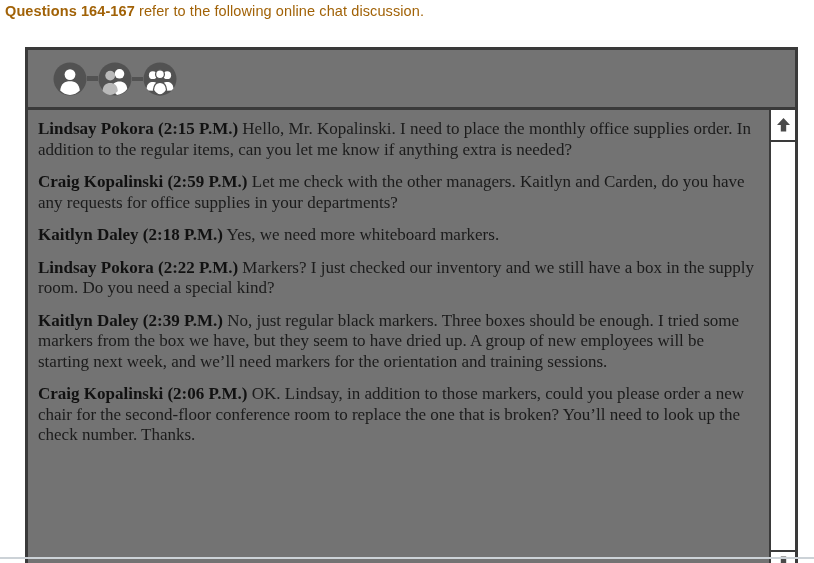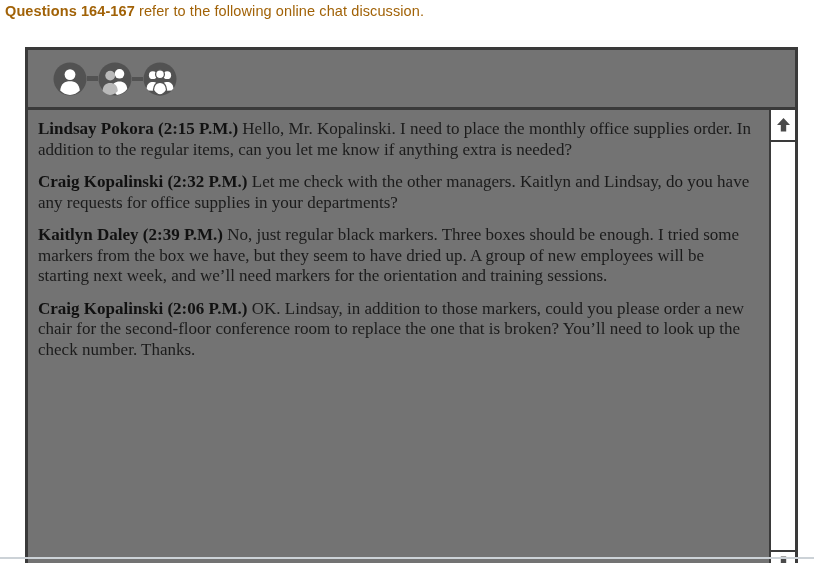--- a/index.html
+++ b/index.html
@@ -102,25 +102,27 @@
         <path d="M10.4 28.2 C10.9 22.4 13.5 20.4 17 20.4 C20.5 20.4 23.1 22.4 23.6 28.2 C21.7 31 19.5 32.9 17 32.9 C14.5 32.9 12.3 31 10.4 28.2 Z" fill="#ffffff" stroke="#525252" stroke-width="1.3"></path>
       </svg>
     </div>
   </div>
 
   <div class="chat-body">
     <div class="messages">
 
       <p class="message"><b><span>Lindsay Pokora</span> <span>(2:15 P.M.)</span></b> <span>Hello, Mr. Kopalinski. I need to place the monthly office supplies order. In addition to the regular items, can you let me know if anything extra is needed?</span></p>
 
-      <p class="message"><b><span>Craig Kopalinski</span> <span>(2:32 P.M.)</span></b> <span>Let me check with the other managers. Kaitlyn and Lindsay, do you have any requests for office supplies in your departments?</span></p>
+      <p class="message"><b><span>Craig Kopalinski</span> <span>(2:59 P.M.)</span></b> <span>Let me check with the other managers. Kaitlyn and Carden, do you have any requests for office supplies in your departments?</span></p>
+
+      <p class="message"><b><span>Kaitlyn Daley</span> <span>(2:18 P.M.)</span></b> <span>Yes, we need more whiteboard markers.</span></p>
 
 
 
-
+      <p class="message"><b><span>Lindsay Pokora</span> <span>(2:22 P.M.)</span></b> <span>Markers? I just checked our inventory and we still have a box in the supply room. Do you need a special kind?</span></p>
 
       <p class="message"><b><span>Kaitlyn Daley</span> <span>(2:39 P.M.)</span></b> <span>No, just regular black markers. Three boxes should be enough. I tried some markers from the box we have, but they seem to have dried up. A group of new employees will be starting next week, and we’ll need markers for the orientation and training sessions.</span></p>
 
       <p class="message"><b><span>Craig Kopalinski</span> <span>(2:06 P.M.)</span></b> <span>OK. Lindsay, in addition to those markers, could you please order a new chair for the second-floor conference room to replace the one that is broken? You’ll need to look up the check number. Thanks.</span></p>
 
     </div>
 
     <div class="scrollbar">
       <div class="scroll-btn up">
         <svg class="arrow-svg" width="15" height="16" viewBox="0 0 15 16">

